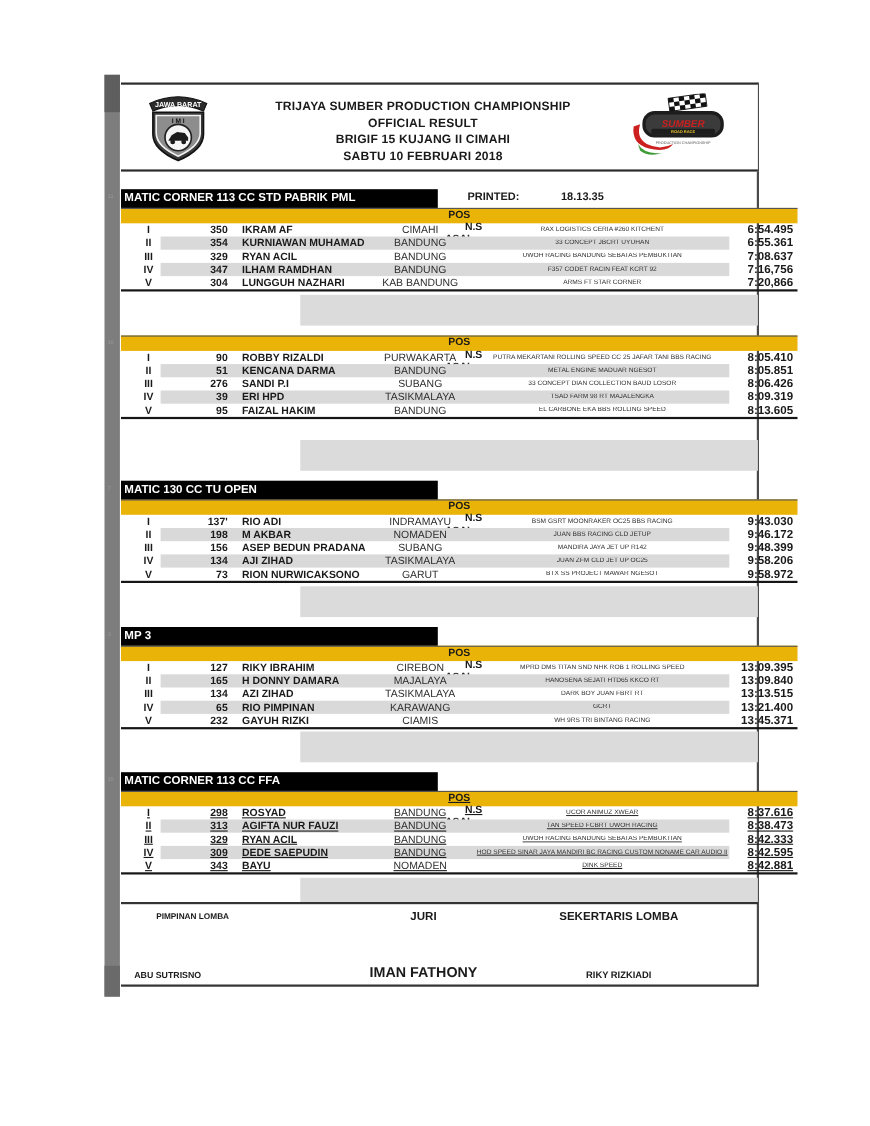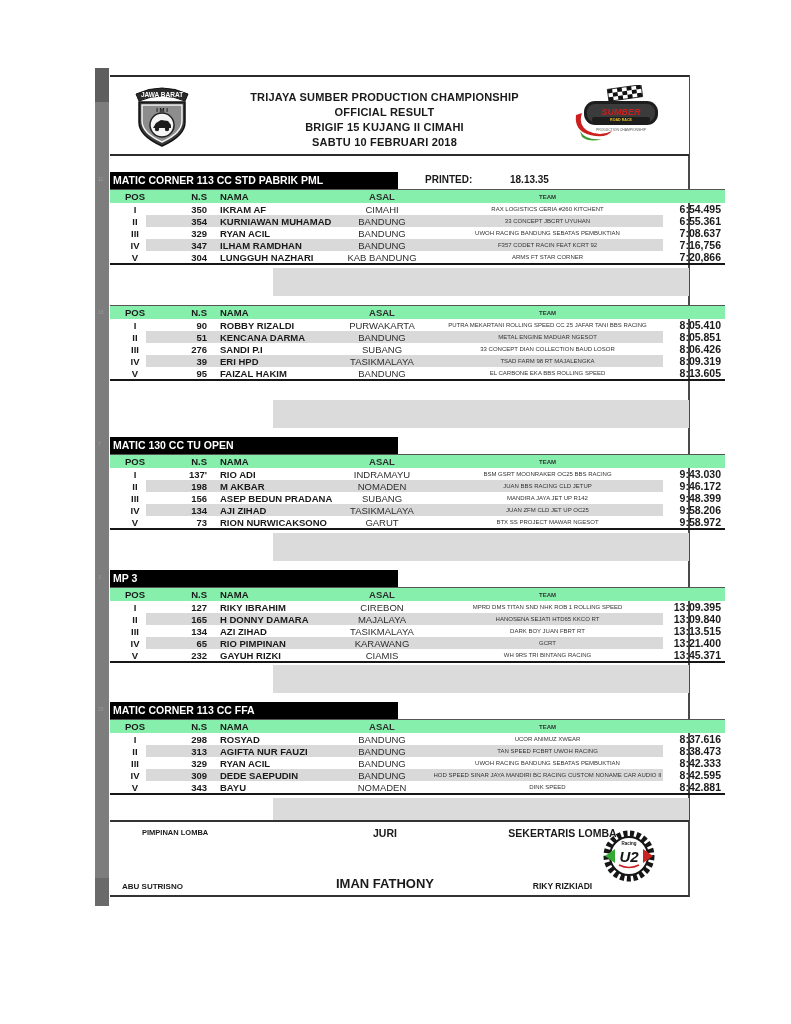--- a/index.html
+++ b/index.html
@@ -18,21 +18,21 @@
   .logoL{position:absolute;left:18px;top:7px;}
   .logoR{position:absolute;left:462px;top:8px;}
   
   .section{position:absolute;left:0;width:615px;height:90px;}
   .marginno{position:absolute;left:-12px;top:5px;font-size:5px;color:#9a9a9a;line-height:5px;}
   .secbar{position:relative;height:17px;}
   .secbar .blackbar{position:absolute;left:0;top:0;width:288px;height:17px;background:#000;color:#fff;
         font-weight:bold;font-size:10.5px;line-height:17px;padding-left:3px;box-sizing:border-box;white-space:nowrap;}
   .printedlbl{position:absolute;left:315px;top:2px;font-weight:bold;font-size:10px;}
   .printedval{position:absolute;left:400px;top:2px;font-weight:bold;font-size:10px;}
-  .colhdr{display:flex;align-items:center;height:13px;background:#86efac;border-top:1px solid #555;font-weight:bold;font-size:10px;}
+  .colhdr{display:flex;align-items:center;height:13px;background:#eab308;border-top:1px solid #555;font-weight:bold;font-size:10px;flex-direction:column;}
   .tbody{border-bottom:2px solid #161616;}
   .row{display:flex;align-items:center;height:12px;position:relative;}
   .row .stripe{display:none;position:absolute;left:36px;right:62px;top:0;bottom:0;background:#d9d9d9;z-index:0;}
   .row:nth-child(even) .stripe{display:block;}
   .row>span{position:relative;z-index:1;}
   .c-pos{width:50px;text-align:center;font-weight:bold;font-size:9.5px;}
   .c-ns{width:52px;text-align:right;font-weight:bold;font-size:9.5px;padding-right:5px;box-sizing:border-box;}
   .c-nama{width:112px;padding-left:8px;font-weight:bold;font-size:9.5px;white-space:nowrap;overflow:hidden;}
   .c-asal{width:100px;text-align:center;font-size:9.5px;color:#2e2e2e;}
   .c-team{flex:1;text-align:center;font-size:6px;color:#333;white-space:nowrap;overflow:hidden;}
@@ -356,21 +356,21 @@
 
     <span class="c-pos">V</span>
     <span class="c-ns">232</span>
     <span class="c-nama">GAYUH RIZKI</span>
     <span class="c-asal">CIAMIS</span>
     <span class="c-team">WH 9RS TRI BINTANG RACING</span>
     <span class="c-time">13:45.371</span>
   </div>
           </div>
   </div>
-        <div class="section" style="top: 627px;">
+        <div class="section" style="top: 627px; text-decoration: underline;">
     <div class="marginno">15</div>
     <div class="secbar">
       <div class="blackbar">MATIC CORNER 113 CC FFA</div>
 
     </div>
     <div class="colhdr">
       <span class="c-pos">POS</span>
       <span class="c-ns">N.S</span>
       <span class="c-nama">NAMA</span>
       <span class="c-asal">ASAL</span>
@@ -427,26 +427,15 @@
   </div>
       </div>
 
     <div class="footer">
       <div class="f-lbl-left">PIMPINAN LOMBA</div>
       <div class="f-lbl-center">JURI</div>
       <div class="f-lbl-right">SEKERTARIS LOMBA</div>
       <div class="f-name-left">ABU SUTRISNO</div>
       <div class="f-name-center">IMAN FATHONY</div>
       <div class="f-name-right">RIKY RIZKIADI</div>
-      <div class="u2logo">
-        <svg width="56" height="56" viewBox="0 0 56 56">
-          <circle cx="28" cy="28" r="22" fill="none" stroke="#161616" stroke-width="7" stroke-dasharray="4 2.5"></circle>
-          <circle cx="28" cy="28" r="19" fill="#ffffff" stroke="#161616" stroke-width="2"></circle>
-          <path d="M4 28 L14 21 L14 35 Z" fill="#33aa33"></path>
-          <path d="M52 28 L42 21 L42 35 Z" fill="#cc2222"></path>
-          <text x="28" y="34" font-size="15" font-weight="bold" font-style="italic" fill="#161616" text-anchor="middle" font-family="Liberation Sans, sans-serif">U2</text>
-          <path d="M18 37 Q28 42 38 37" stroke="#cc2222" stroke-width="1.6" fill="none"></path>
-          <text x="28" y="17" font-size="4.5" font-weight="bold" fill="#161616" text-anchor="middle" font-family="Liberation Sans, sans-serif">Racing</text>
-        </svg>
-      </div>
     </div>
   </div>
 </div>
 
 </body></html>

